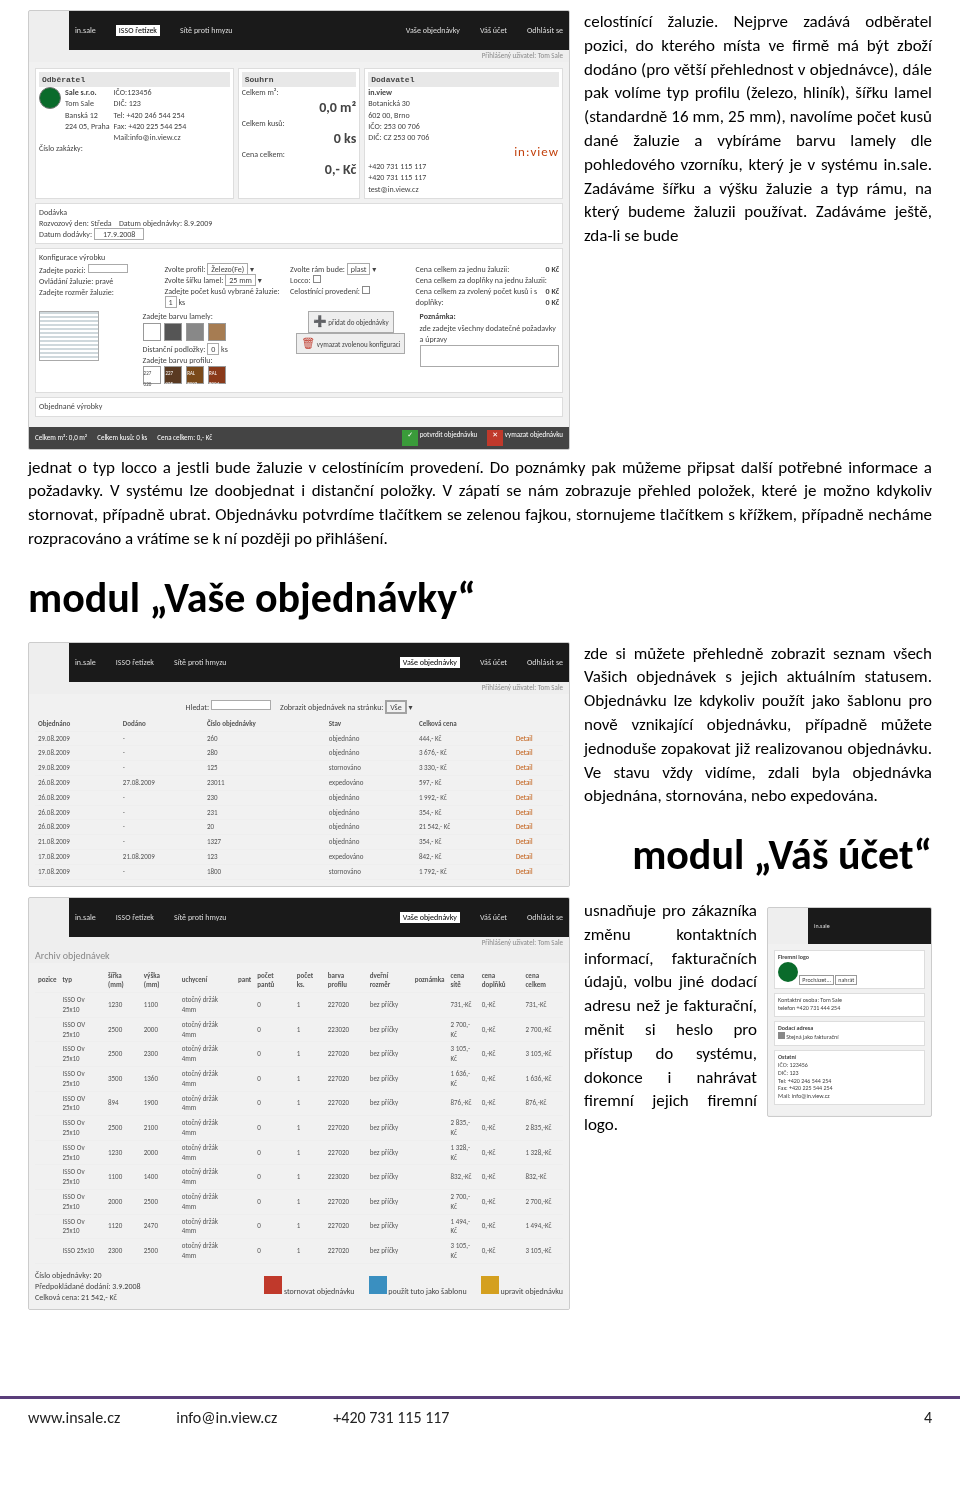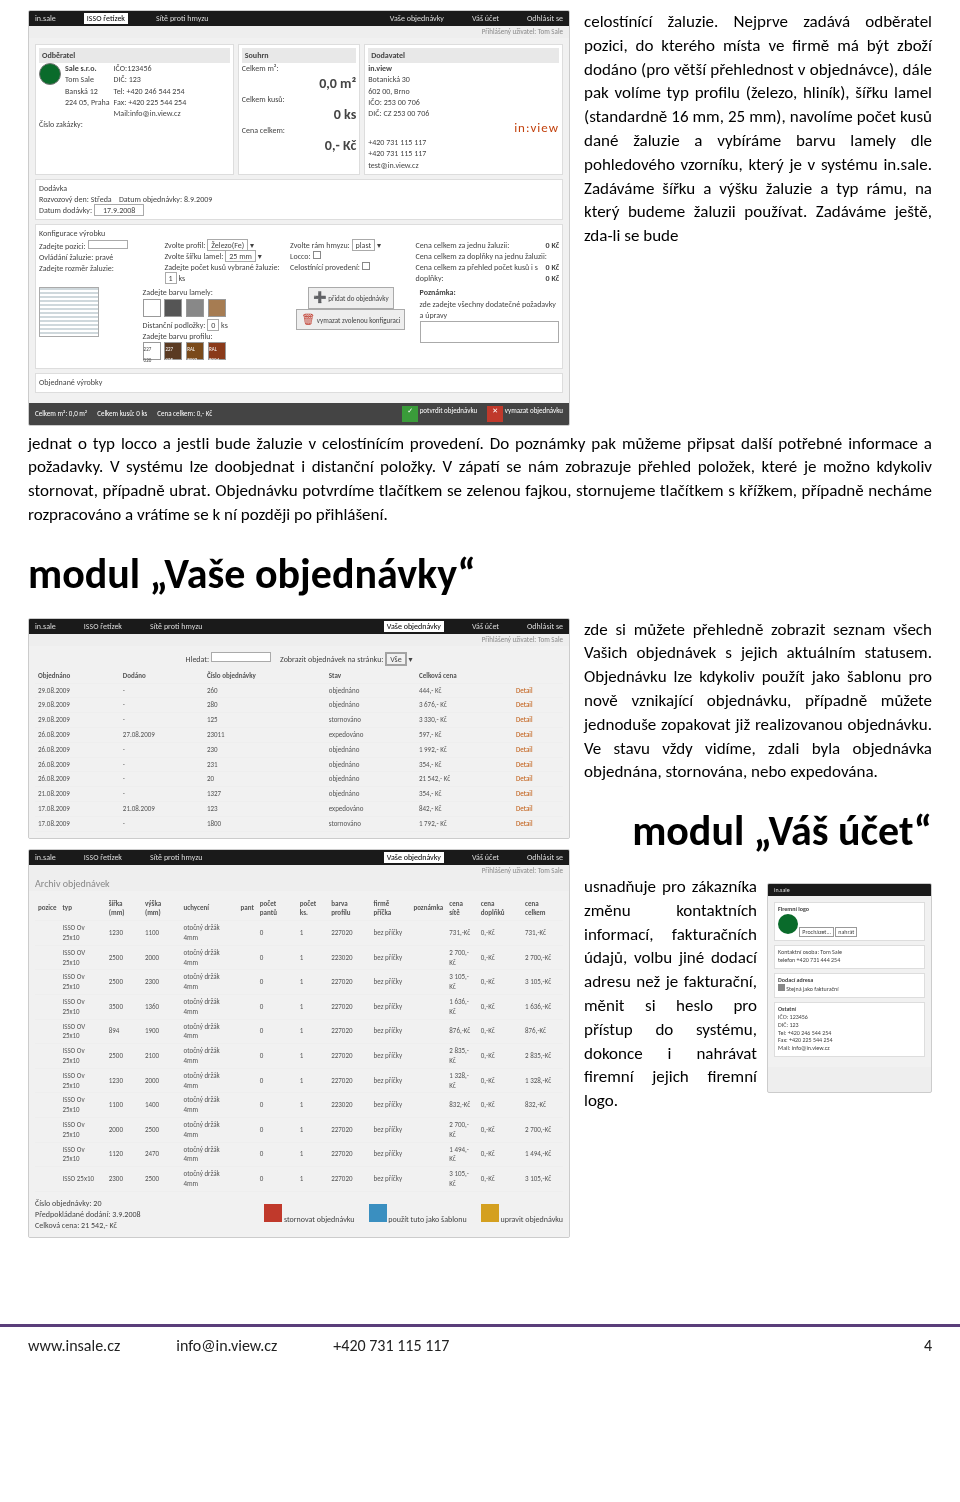--- a/index.html
+++ b/index.html
@@ -20,23 +20,24 @@
     background: #eee;
     border-radius: 2px;
     font-size: 8px;
     color: #444;
     overflow: hidden;
   }
   .screenshot .titlebar {
     background: #1a1a1a;
     color: #ddd;
     display: flex;
-    padding: 2px 6px;
-    gap: 28px;
+    padding: 14px 6px;
+    gap: 20px;
     font-size: 8px;
+    margin-left: 40px;
   }
   .screenshot .titlebar .spacer { flex: 1; }
   .screenshot .body {
     padding: 6px;
     background: #f1f1f1;
     min-height: 100px;
   }
   .screenshot .panel {
     background: #fff;
     border: 1px solid #ddd;
@@ -45,21 +46,21 @@
   }
   .screenshot table { width: 100%; border-collapse: collapse; font-size: 7px; }
   .screenshot th, .screenshot td { padding: 2px 3px; text-align: left; border-bottom: 1px solid #eee; color: #555; }
   .screenshot .detail { color: #c05a10; }
   .screenshot .footerbar { background: #444; color: #fff; padding: 3px 6px; font-size: 7px; }
 
   
   .shot1 { float: left; width: 542px; margin: 0 14px 6px 0; }
   .shot1 .cols3 { display: flex; gap: 4px; }
   .shot1 .col { flex:1; }
-  .shot1 .col .h { background:#e8e8e8; padding:2px 3px; font-weight:bold; }
+  .shot1 .col .h { background:#e8e8e8; padding:2px 3px; font-weight:bold;font-family:Liberation Mono, monospace; }
   .shot1 .big { font-size: 14px; font-weight:bold; }
   .swatch { display:inline-block; width:18px; height:18px; border:1px solid #999; background:#999; margin-right:2px; }
   .shot1 .greenbtn, .shot1 .redbtn { display:inline-block; padding:2px 4px; border:1px solid #aaa; background:#eee; font-size:7px; }
 
   .para1 { text-align: justify; font-size: 17px; }
   .clear { clear: both; }
 
   h1 {
     font-size: 42px;
     font-weight: bold;
@@ -172,33 +173,33 @@
           <div style="flex:1">
             <span>Zvolte profil:</span>
             <span style="border:1px solid #aaa;padding:0 3px;">Železo(Fe)</span> ▾<br>
             <span>Zvolte šířku lamel:</span>
             <span style="border:1px solid #aaa;padding:0 3px;">25 mm</span> ▾<br>
             <span>Zadejte počet kusů vybrané žaluzie:</span>
             <span style="border:1px solid #aaa;padding:0 3px;">1</span>
             <span>ks</span>
           </div>
           <div style="flex:1">
-            <span>Zvolte rám hmyzu:</span>
+            <span>Zvolte rám bude:</span>
             <span style="border:1px solid #aaa;padding:0 3px;">plast</span> ▾<br>
             <span>Locco:</span>
             <span style="display:inline-block;width:8px;height:8px;border:1px solid #888;"></span><br>
             <span>Celostínící provedení:</span>
             <span style="display:inline-block;width:8px;height:8px;border:1px solid #888;"></span>
           </div>
           <div style="flex:1.2">
             <span>Cena celkem za jednu žaluzii:</span>
             <b style="float:right">0 Kč</b><br>
             <span>Cena celkem za doplňky na jednu žaluzii:</span>
             <b style="float:right">0 Kč</b><br>
-            <span>Cena celkem za přehled počet kusů i s doplňky:</span>
+            <span>Cena celkem za zvolený počet kusů i s doplňky:</span>
             <b style="float:right">0 Kč</b>
           </div>
         </div>
         <div style="display:flex;gap:6px;margin-top:3px;">
           <div style="flex:0.7">
             <div style="width:60px;height:50px;background:repeating-linear-gradient(#cfd8dc,#cfd8dc 2px,#fff 2px,#fff 4px);border:1px solid #aaa;"></div>
           </div>
           <div style="flex:1">
             <span>Zadejte barvu lamely:</span><br>
             <span class="swatch" style="background:#fff"></span>
@@ -398,21 +399,21 @@
             <tr id="detail-head">
               <th>pozice</th>
               <th>typ</th>
               <th>šířka (mm)</th>
               <th>výška (mm)</th>
               <th>uchycení</th>
               <th>pant</th>
               <th>počet pantů</th>
               <th>počet ks.</th>
               <th>barva profilu</th>
-              <th>firmě příčka</th>
+              <th>dveřní rozměr</th>
               <th>poznámka</th>
               <th>cena sítě</th>
               <th>cena doplňků</th>
               <th>cena celkem</th>
             </tr>
           </thead>
         <tbody id="detail-body">
             <tr>
               <td></td>
               <td>ISSO Ov 25x10</td>

